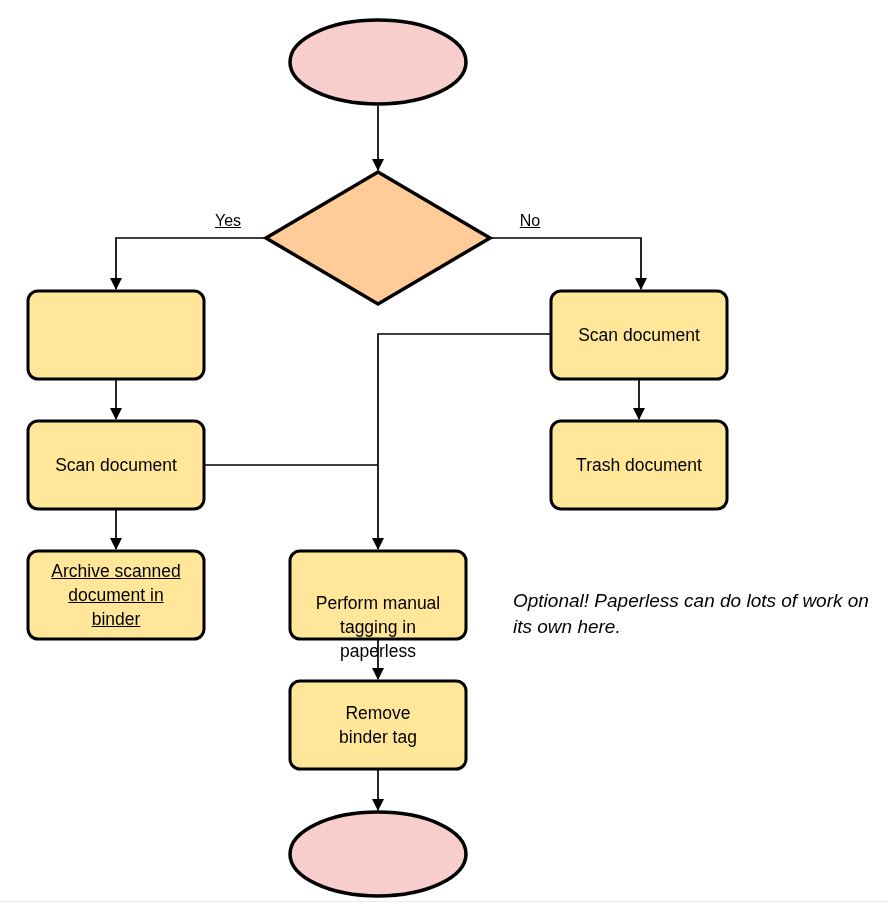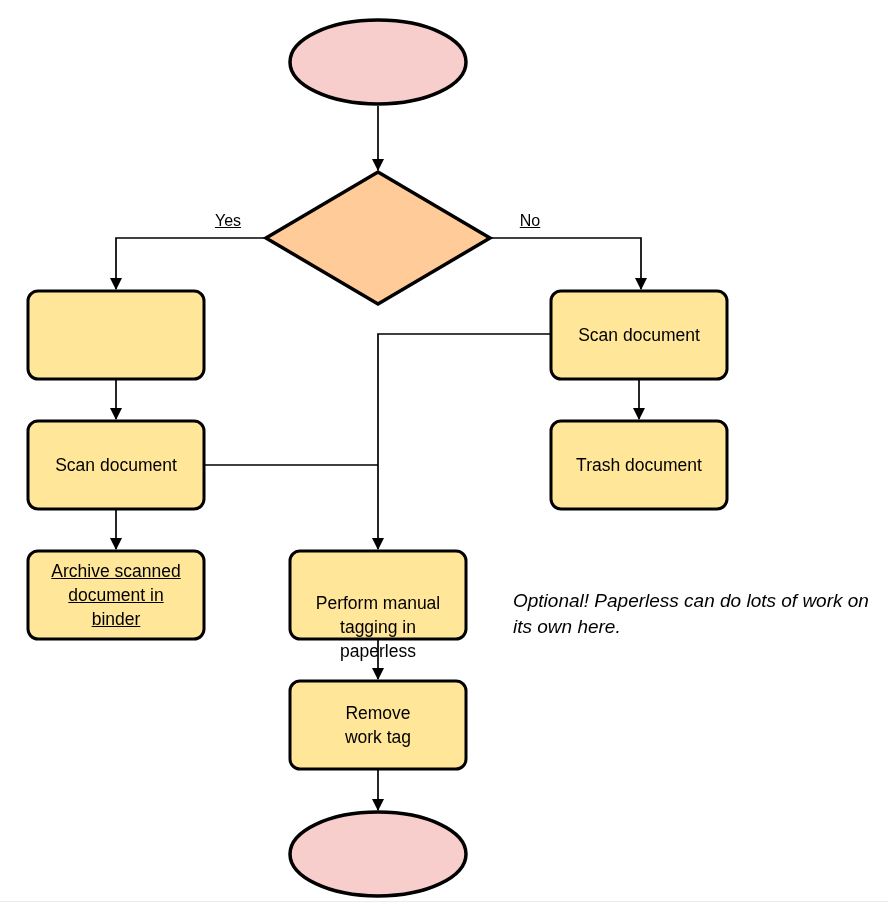--- a/index.html
+++ b/index.html
@@ -72,21 +72,21 @@
   <div class="node-label" style="left:28px;top:421px;width:176px;height:88px;">Scan document</div>
   <div class="node-label" style="left:28px;top:551px;width:176px;height:88px;text-decoration:underline;">Archive scanned
 document in
 binder</div>
   <div class="node-label" style="left:551px;top:291px;width:176px;height:88px;">Scan document</div>
   <div class="node-label" style="left:551px;top:421px;width:176px;height:88px;">Trash document</div>
   <div class="node-label" style="left:290px;top:583px;width:176px;height:88px;">Perform manual
 tagging in
 paperless</div>
   <div class="node-label" style="left:290px;top:681px;width:176px;height:88px;">Remove
-work tag</div>
+binder tag</div>
 
   <div class="edge-label" style="left:200px;top:212px;">Yes</div>
   <div class="edge-label" style="left:502px;top:212px;">No</div>
 
   <div class="annotation">Optional! Paperless can do lots of work on
 its own here.</div>
 
   <div class="bottom-rule"></div>
 </div>
 

